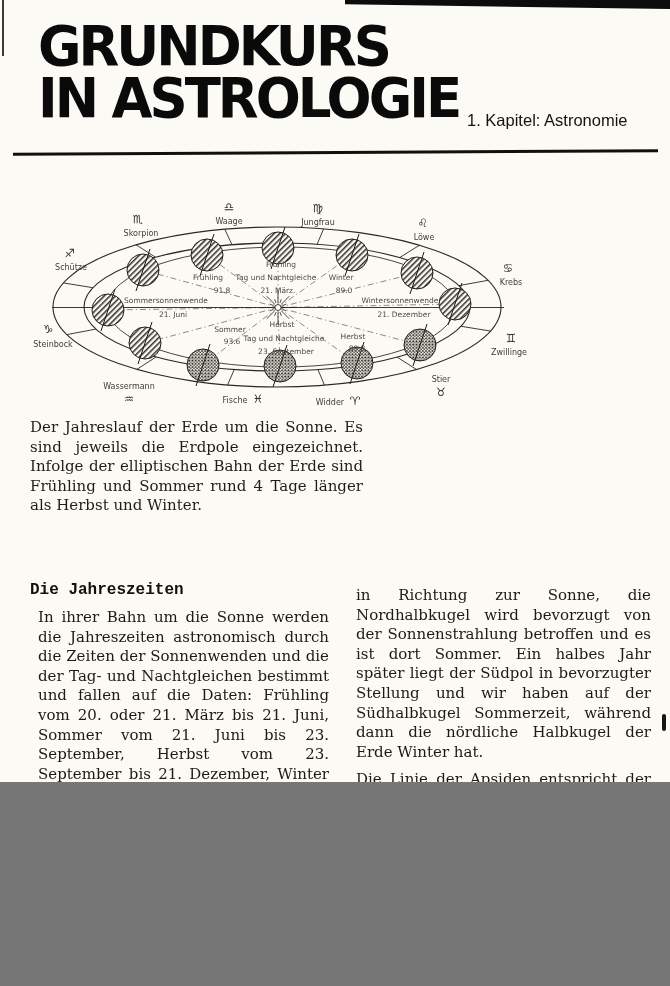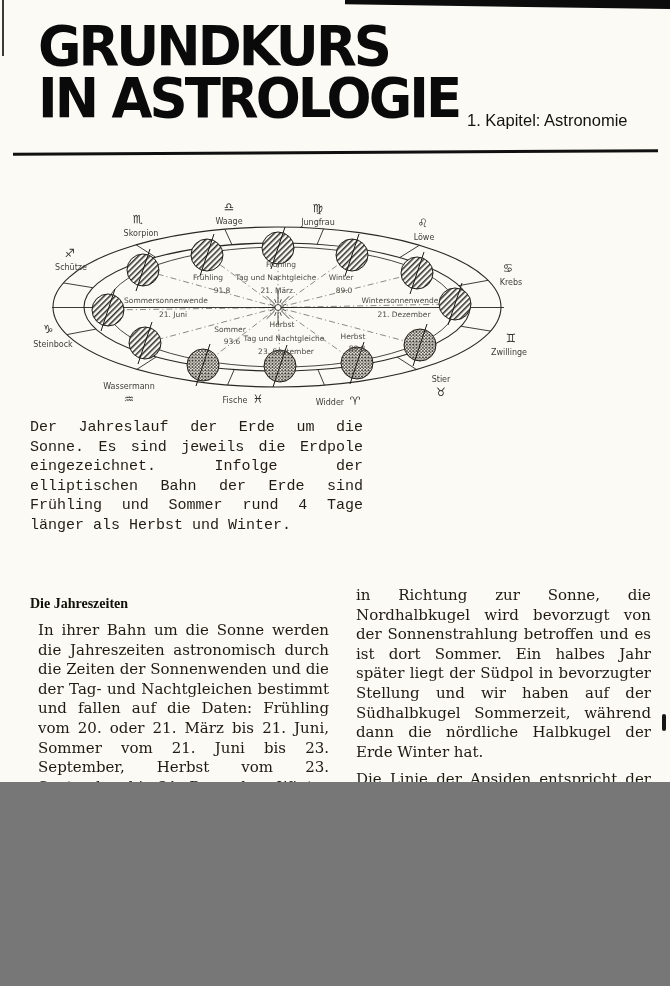--- a/index.html
+++ b/index.html
@@ -47,28 +47,28 @@
   }
   .rule{
     position:absolute;left:13px;top:151px;width:645px;height:3px;background:#101010;
     transform:rotate(-0.3deg);
   }
   
   .figure{position:absolute;left:25px;top:193px;width:635px;height:224px;}
   .figure svg{display:block;}
   .caption{
     position:absolute;left:30px;top:418px;width:333px;
-    font-size:15px;line-height:19.6px;text-align:justify;color:#201d15;font-family:Liberation Mono, monospace;
+    font-size:15px;line-height:19.6px;text-align:justify;color:#201d15;
   }
   
   .col-left{position:absolute;left:30px;top:580px;width:307px;}
   .col-right{position:absolute;left:348px;top:578px;width:311px;}
   .heading{
-    font-family:Liberation Serif, serif;
-    font-weight:bold;font-size:14px;color:#111009;margin:16px 0 9px 0;
+    font-family:Liberation Mono, monospace;
+    font-weight:bold;font-size:16px;color:#111009;margin:1px 0 9px 0;
   }
   .body-text{
     font-size:15px;line-height:19.6px;text-align:justify;color:#1d1a12;margin:8px;
   }
   .col-right .body-text + .body-text{margin-top:7px;}
   .continuation{
     position:absolute;left:506px;top:916px;
     font-family:"DejaVu Serif","Liberation Serif",serif;
     font-style:italic;font-weight:bold;font-size:15px;color:#14120c;
     transform:skewX(-6deg);

